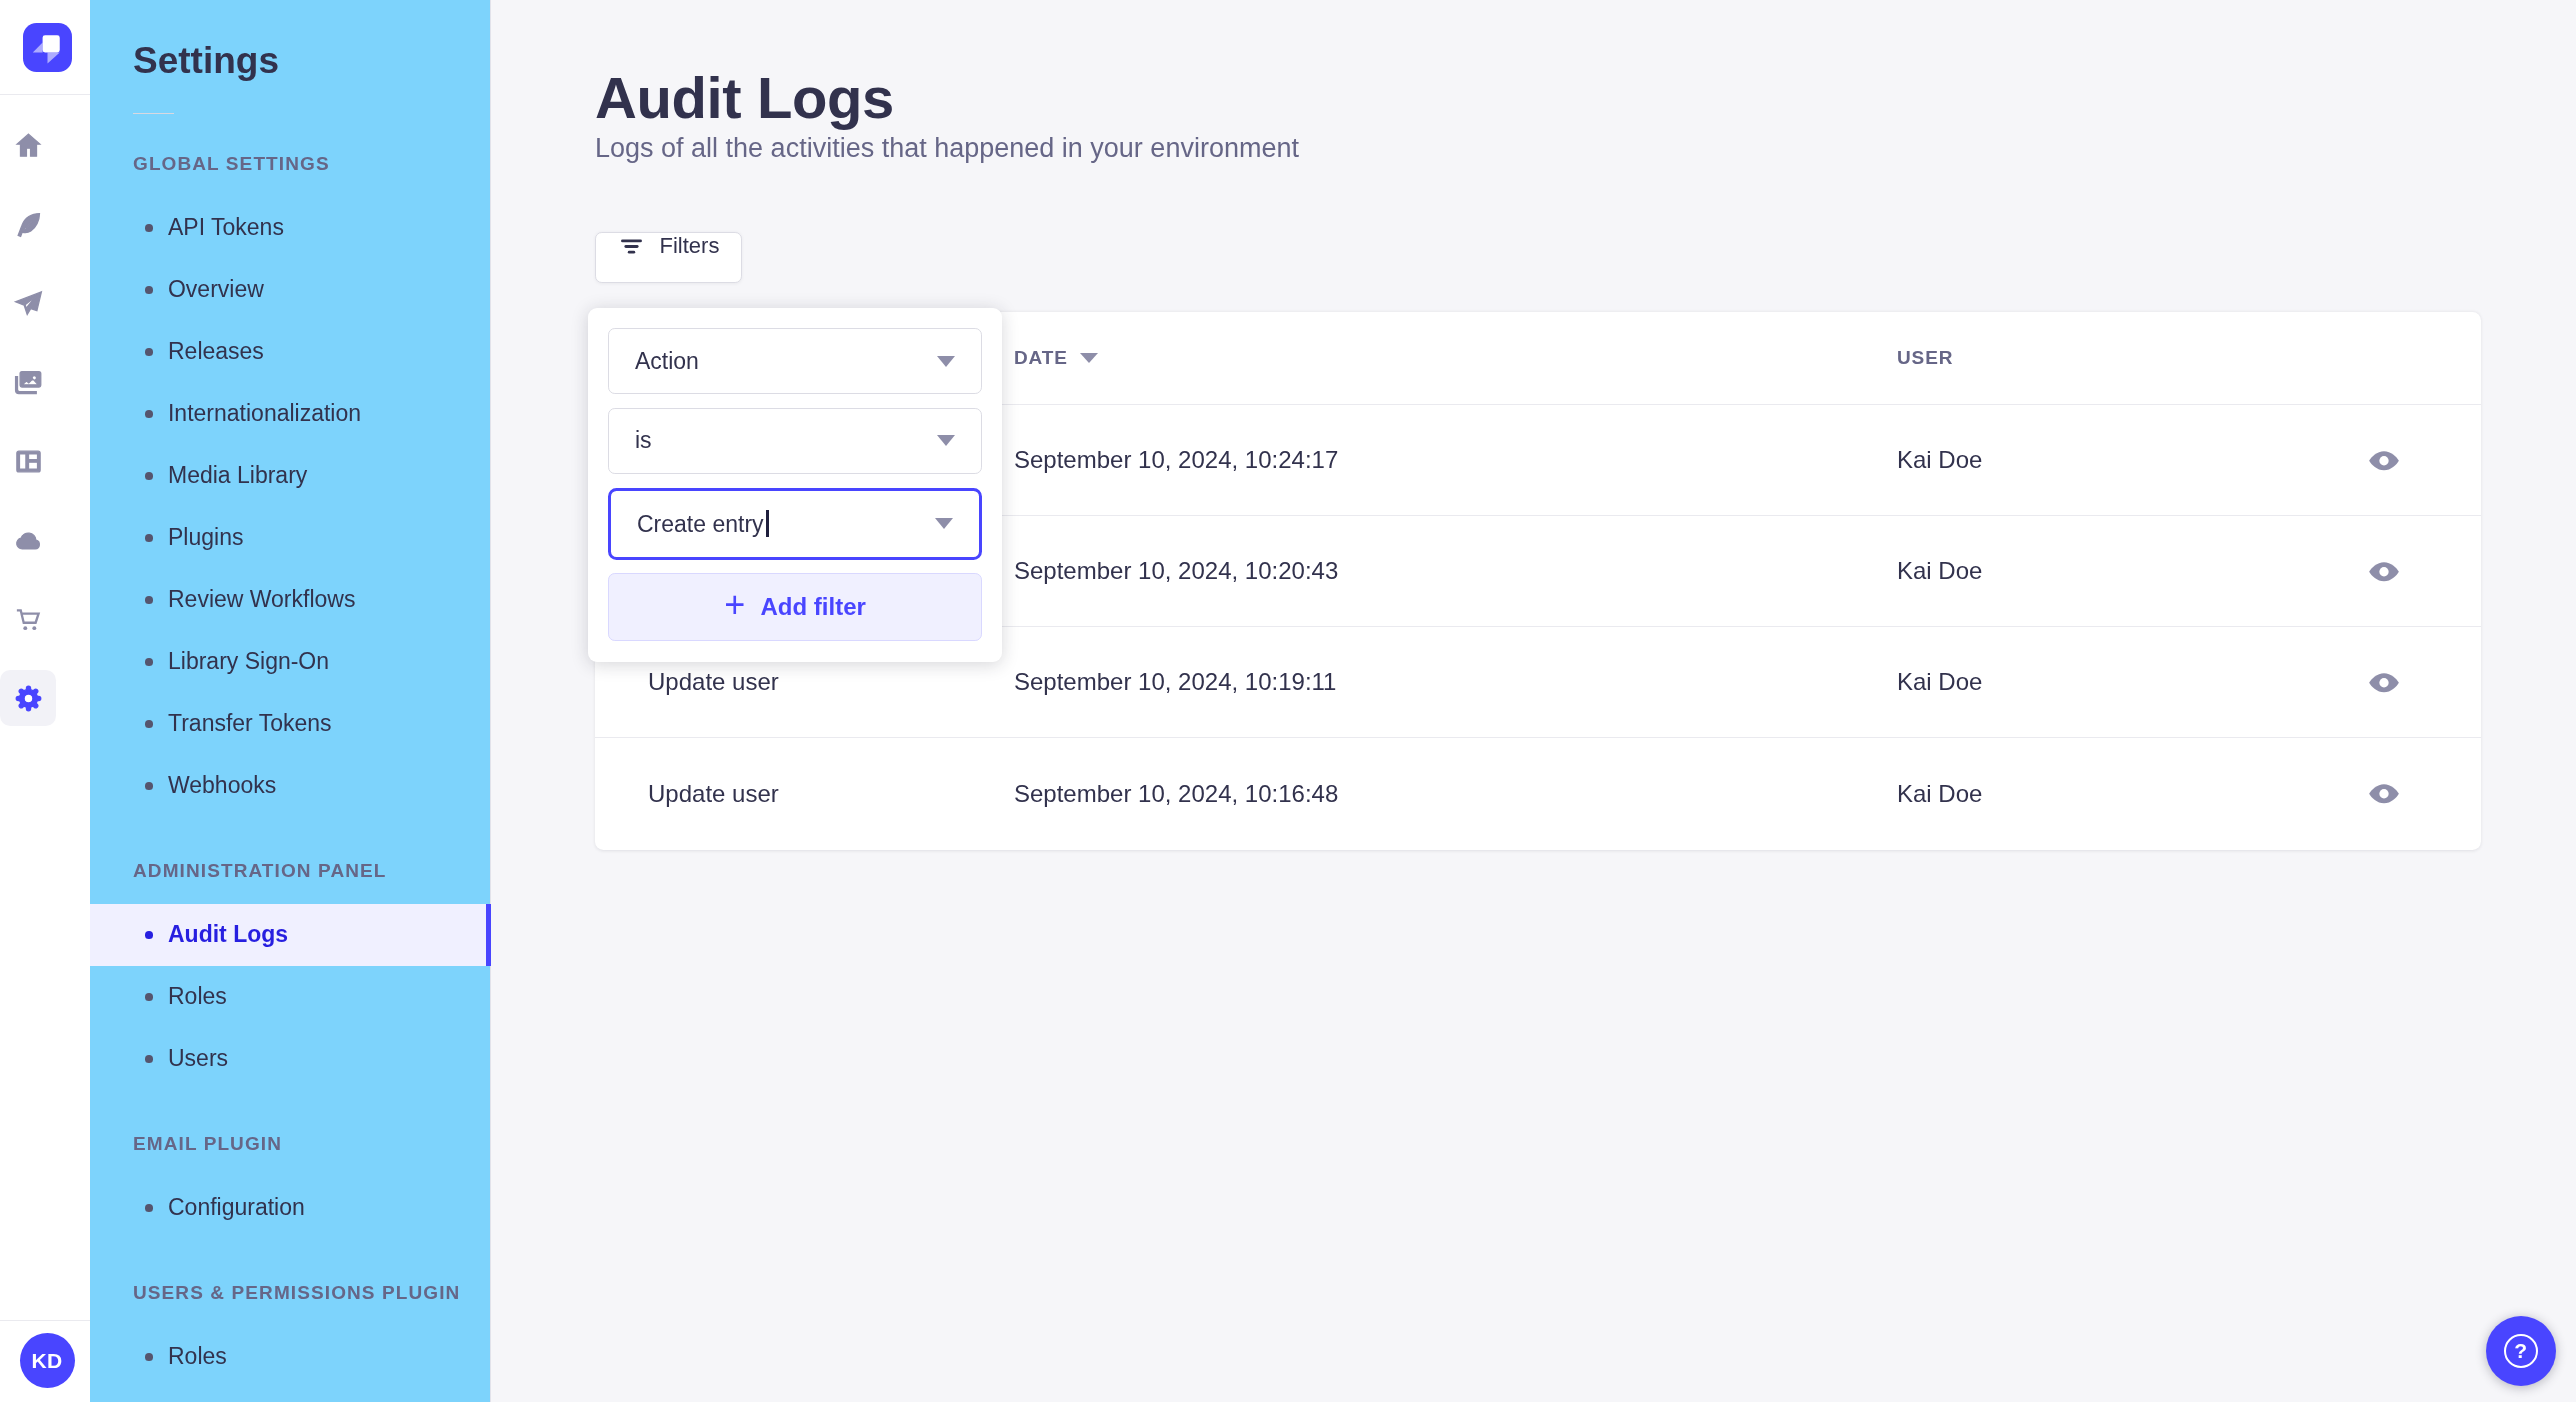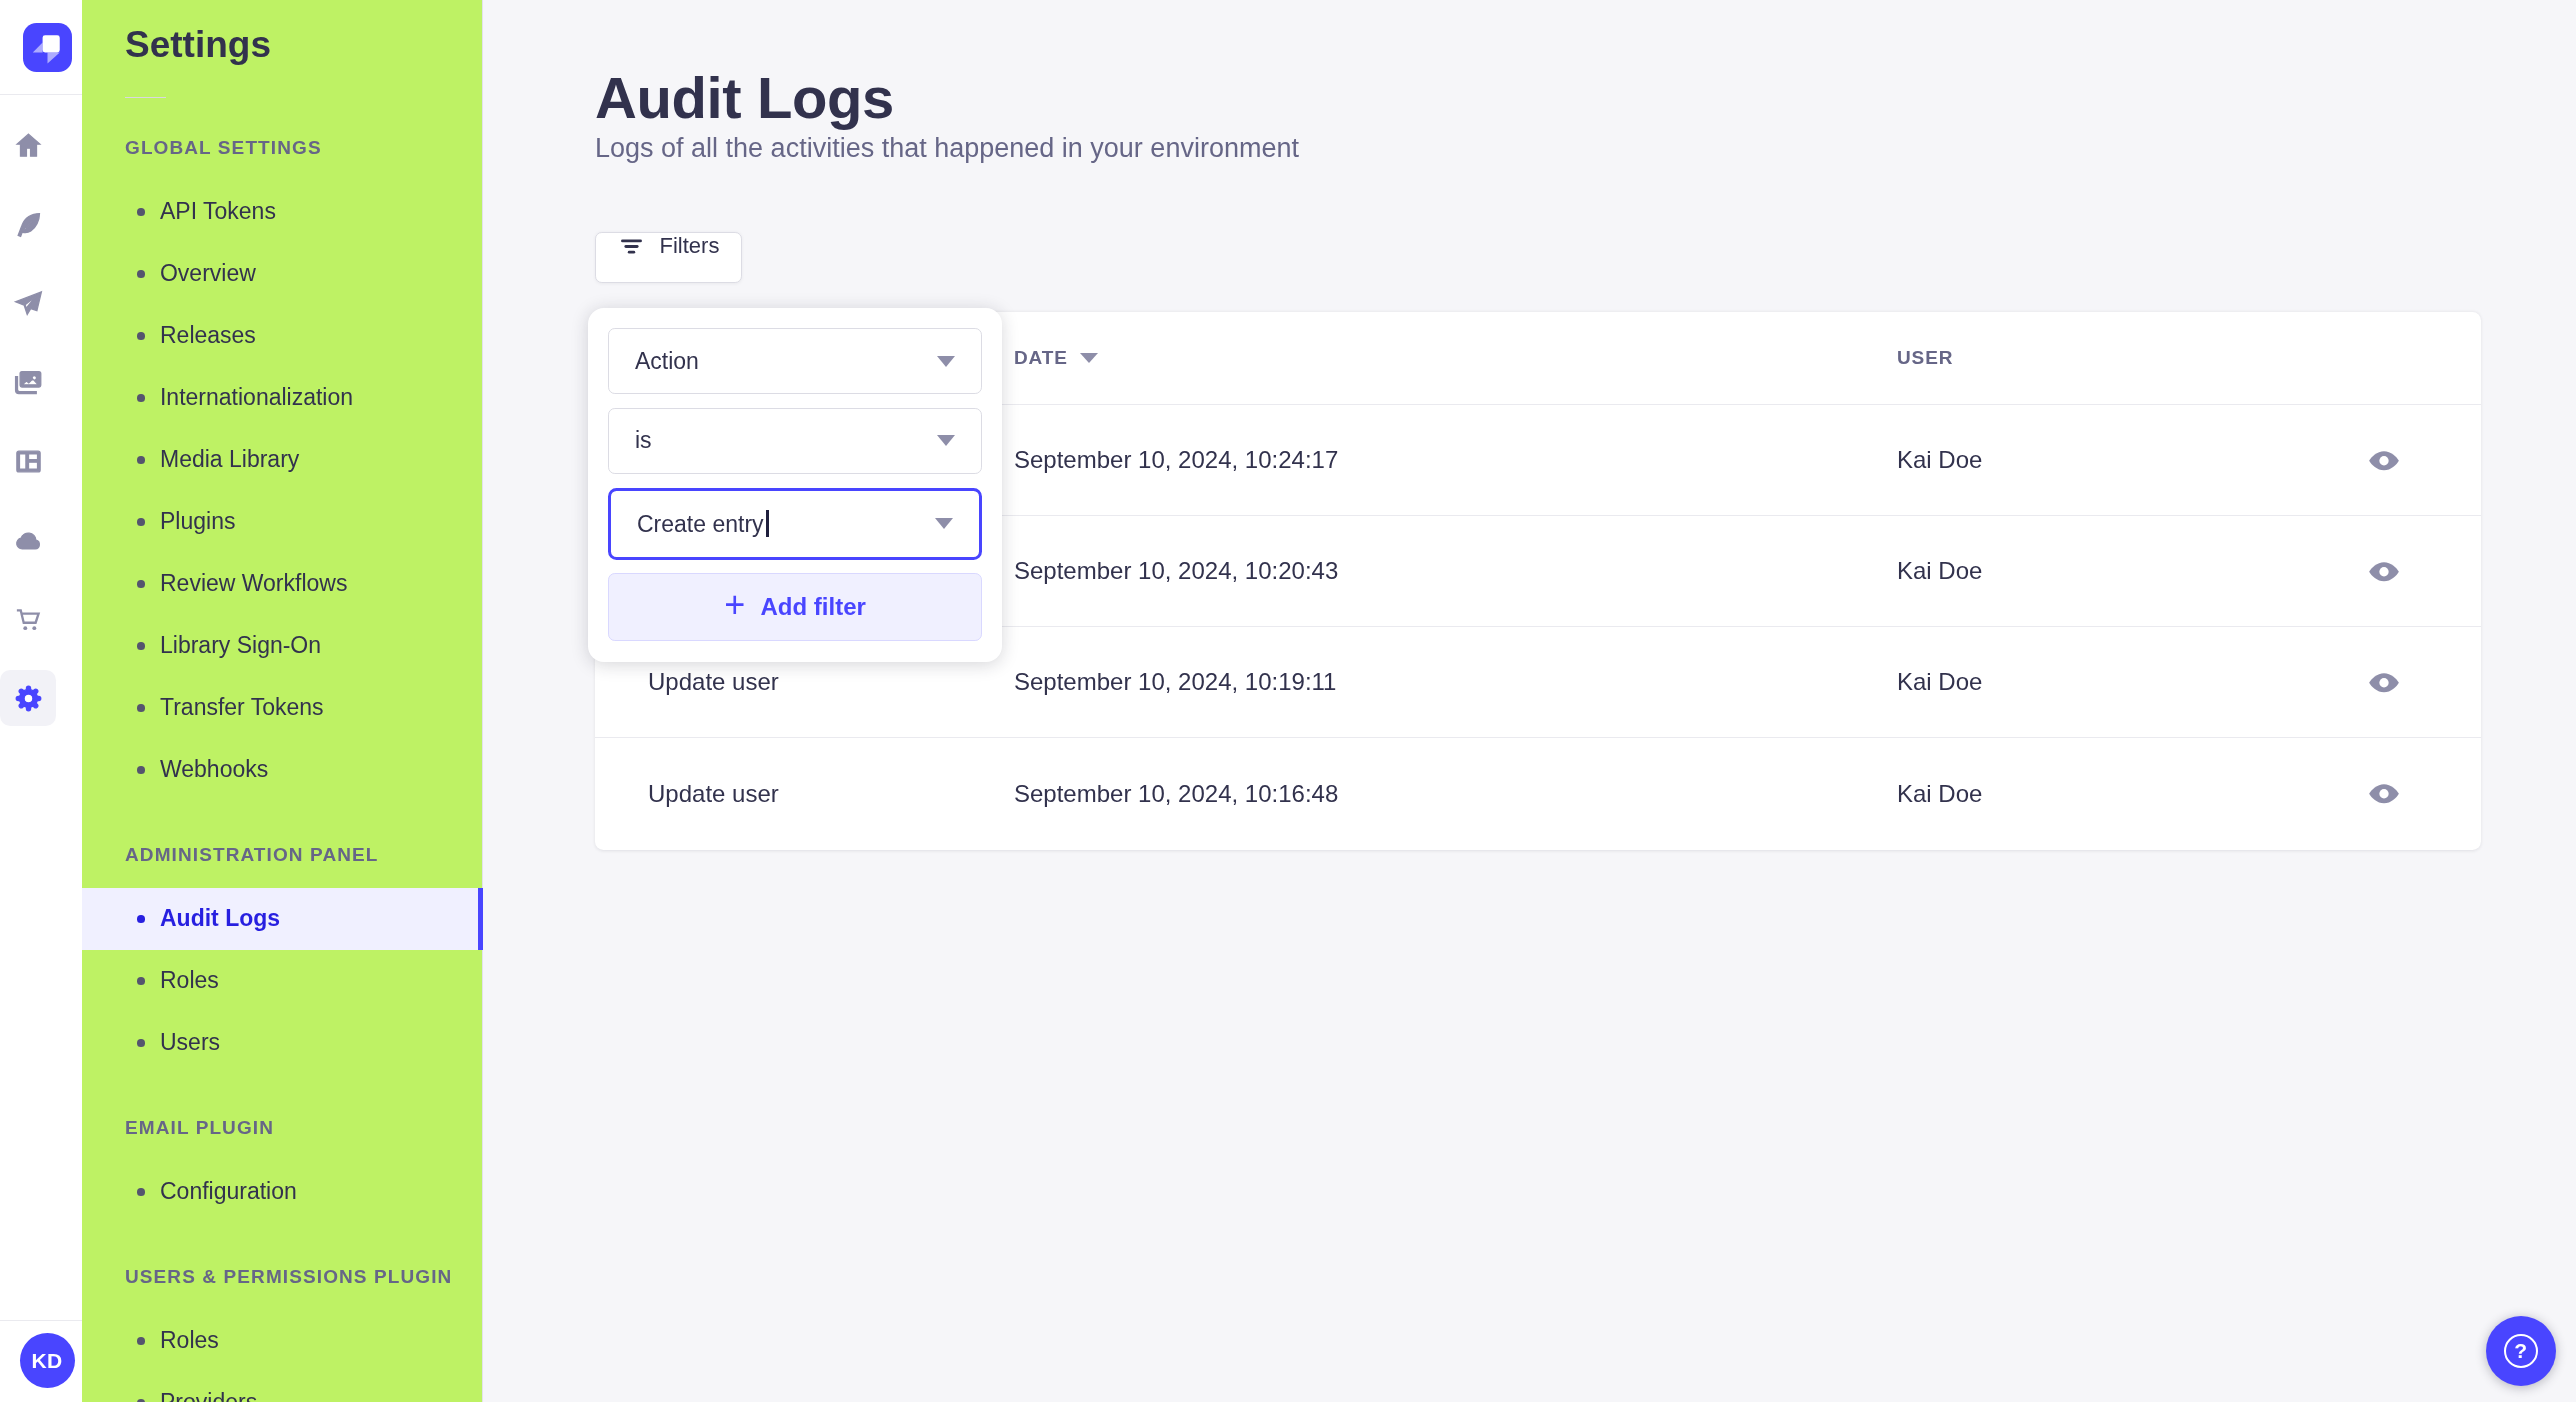--- a/index.html
+++ b/index.html
@@ -15,21 +15,21 @@
   .rail-logo svg{width:49px;height:49px;display:block;}
   .rail-nav{display:flex;flex-direction:column;align-items:center;margin-top:22px;gap:23px;}
   .rail-btn{width:56px;height:56px;border-radius:10.2px;display:flex;align-items:center;justify-content:center;}
   .rail-btn svg{width:31px;height:31px;fill:#8e8ea9;stroke:#8e8ea9;}
   .rail-btn.active{background:#f2f2f7;}
   .rail-btn.active svg{fill:#4945ff;stroke:#4945ff;}
   .rail-user{margin-top:auto;width:100%;border-top:0.9px solid #eaeaef;display:flex;justify-content:center;padding:12.8px 0 13.6px;}
   .avatar{width:55px;height:55px;border-radius:50%;background:#4945ff;color:#fff;font-size:21px;font-weight:700;display:flex;align-items:center;justify-content:center;letter-spacing:0.4px;}
 
   
-  .subnav{position:absolute;left:82px;top:0;width:401px;height:100%;background:#bef264;border-right:0.9px solid #e2e2ea;padding-top:24px;}
+  .subnav{position:absolute;left:90px;top:0;width:401px;height:100%;background:#7dd3fc;border-right:0.9px solid #e2e2ea;padding-top:40px;}
   .subnav-title{margin:0 0 0 43px;font-size:37px;font-weight:700;color:#32324d;}
   .subnav-divider{width:41px;border:none;border-top:1.7px solid #d9d8e0;margin:31px 0 0 43px;}
   .sn-label{margin:37px 0 0 43px;height:25.6px;display:flex;align-items:center;font-size:19px;font-weight:700;color:#666687;letter-spacing:1.1px;}
   .sn-label.gap{margin-top:41px;}
   .sn-list{list-style:none;margin:20.4px 0 0;padding:0;}
   .sn-item{height:62px;display:flex;align-items:center;padding-left:55px;font-size:23px;color:#32324d;position:relative;}
   .bullet{width:7.7px;height:7.7px;border-radius:50%;background:#55556e;margin-right:15.3px;flex:none;}
   .sn-item.active{background:#f0f0ff;color:#271fe0;font-weight:600;}
   .sn-item.active .bullet{background:#271fe0;}
   .sn-item.active::after{content:"";position:absolute;right:-0.9px;top:0;bottom:0;width:5.1px;background:#4945ff;}
@@ -48,21 +48,21 @@
   th.first,td.first{padding-left:53px;}
   tbody td{height:111px;font-size:24px;color:#32324d;border-bottom:0.9px solid #eaeaef;padding:0;}
   tbody tr:last-child td{border-bottom:none;}
   .th-sort{display:inline-flex;align-items:center;gap:12px;}
   .caret-down{width:0;height:0;border-left:9.4px solid transparent;border-right:9.4px solid transparent;border-top:10.2px solid #8e8ea9;}
   .eye-cell{text-align:center;}
   .eye-btn{width:48px;height:48px;display:inline-flex;align-items:center;justify-content:center;border-radius:6.8px;}
   .eye-btn svg{width:34px;height:25.6px;fill:#8e8ea9;}
 
   
-  .popover{position:absolute;left:91px;top:308px;width:414px;background:#fff;border-radius:16px;box-shadow:0 2.6px 17px rgba(33,33,52,.18);padding:20.4px;display:flex;flex-direction:column;gap:13.6px;z-index:5;}
+  .popover{position:absolute;left:91px;top:308px;width:414px;background:#fff;border-radius:9px;box-shadow:0 2.6px 17px rgba(33,33,52,.18);padding:20.4px;display:flex;flex-direction:column;gap:13.6px;z-index:5;}
   .pp-field{border:0.9px solid #dcdce4;border-radius:6.8px;height:66px;display:flex;align-items:center;justify-content:space-between;padding:0 25.6px;font-size:23px;color:#32324d;background:#fff;width:100%;text-align:left;}
   .pp-field.focused{border:3.4px solid #4945ff;border-radius:8.5px;height:72px;}
   .chevron{width:0;height:0;border-left:9.4px solid transparent;border-right:9.4px solid transparent;border-top:11px solid #8e8ea9;flex:none;}
   .text-caret{display:inline-block;width:2.6px;height:27px;background:#1f1f3d;margin-left:2.6px;vertical-align:-5.1px;}
   .add-filter{height:68px;border-radius:6.8px;background:#f0f0ff;border:0.9px solid #d9d8ff;color:#4945ff;display:flex;align-items:center;justify-content:center;gap:15.3px;font-size:24px;font-weight:700;width:100%;}
   .plus-glyph{font-size:36px;font-weight:400;line-height:1;margin-top:-4.3px;}
 
   
   .help-btn{position:absolute;right:20.4px;bottom:16px;width:70px;height:70px;border-radius:50%;background:#4945ff;display:flex;align-items:center;justify-content:center;box-shadow:0 1.7px 10.2px rgba(33,33,52,.3);}
   .help-icon{width:34px;height:34px;border:2.6px solid #fff;border-radius:50%;color:#fff;font-size:21px;font-weight:700;display:flex;align-items:center;justify-content:center;}

